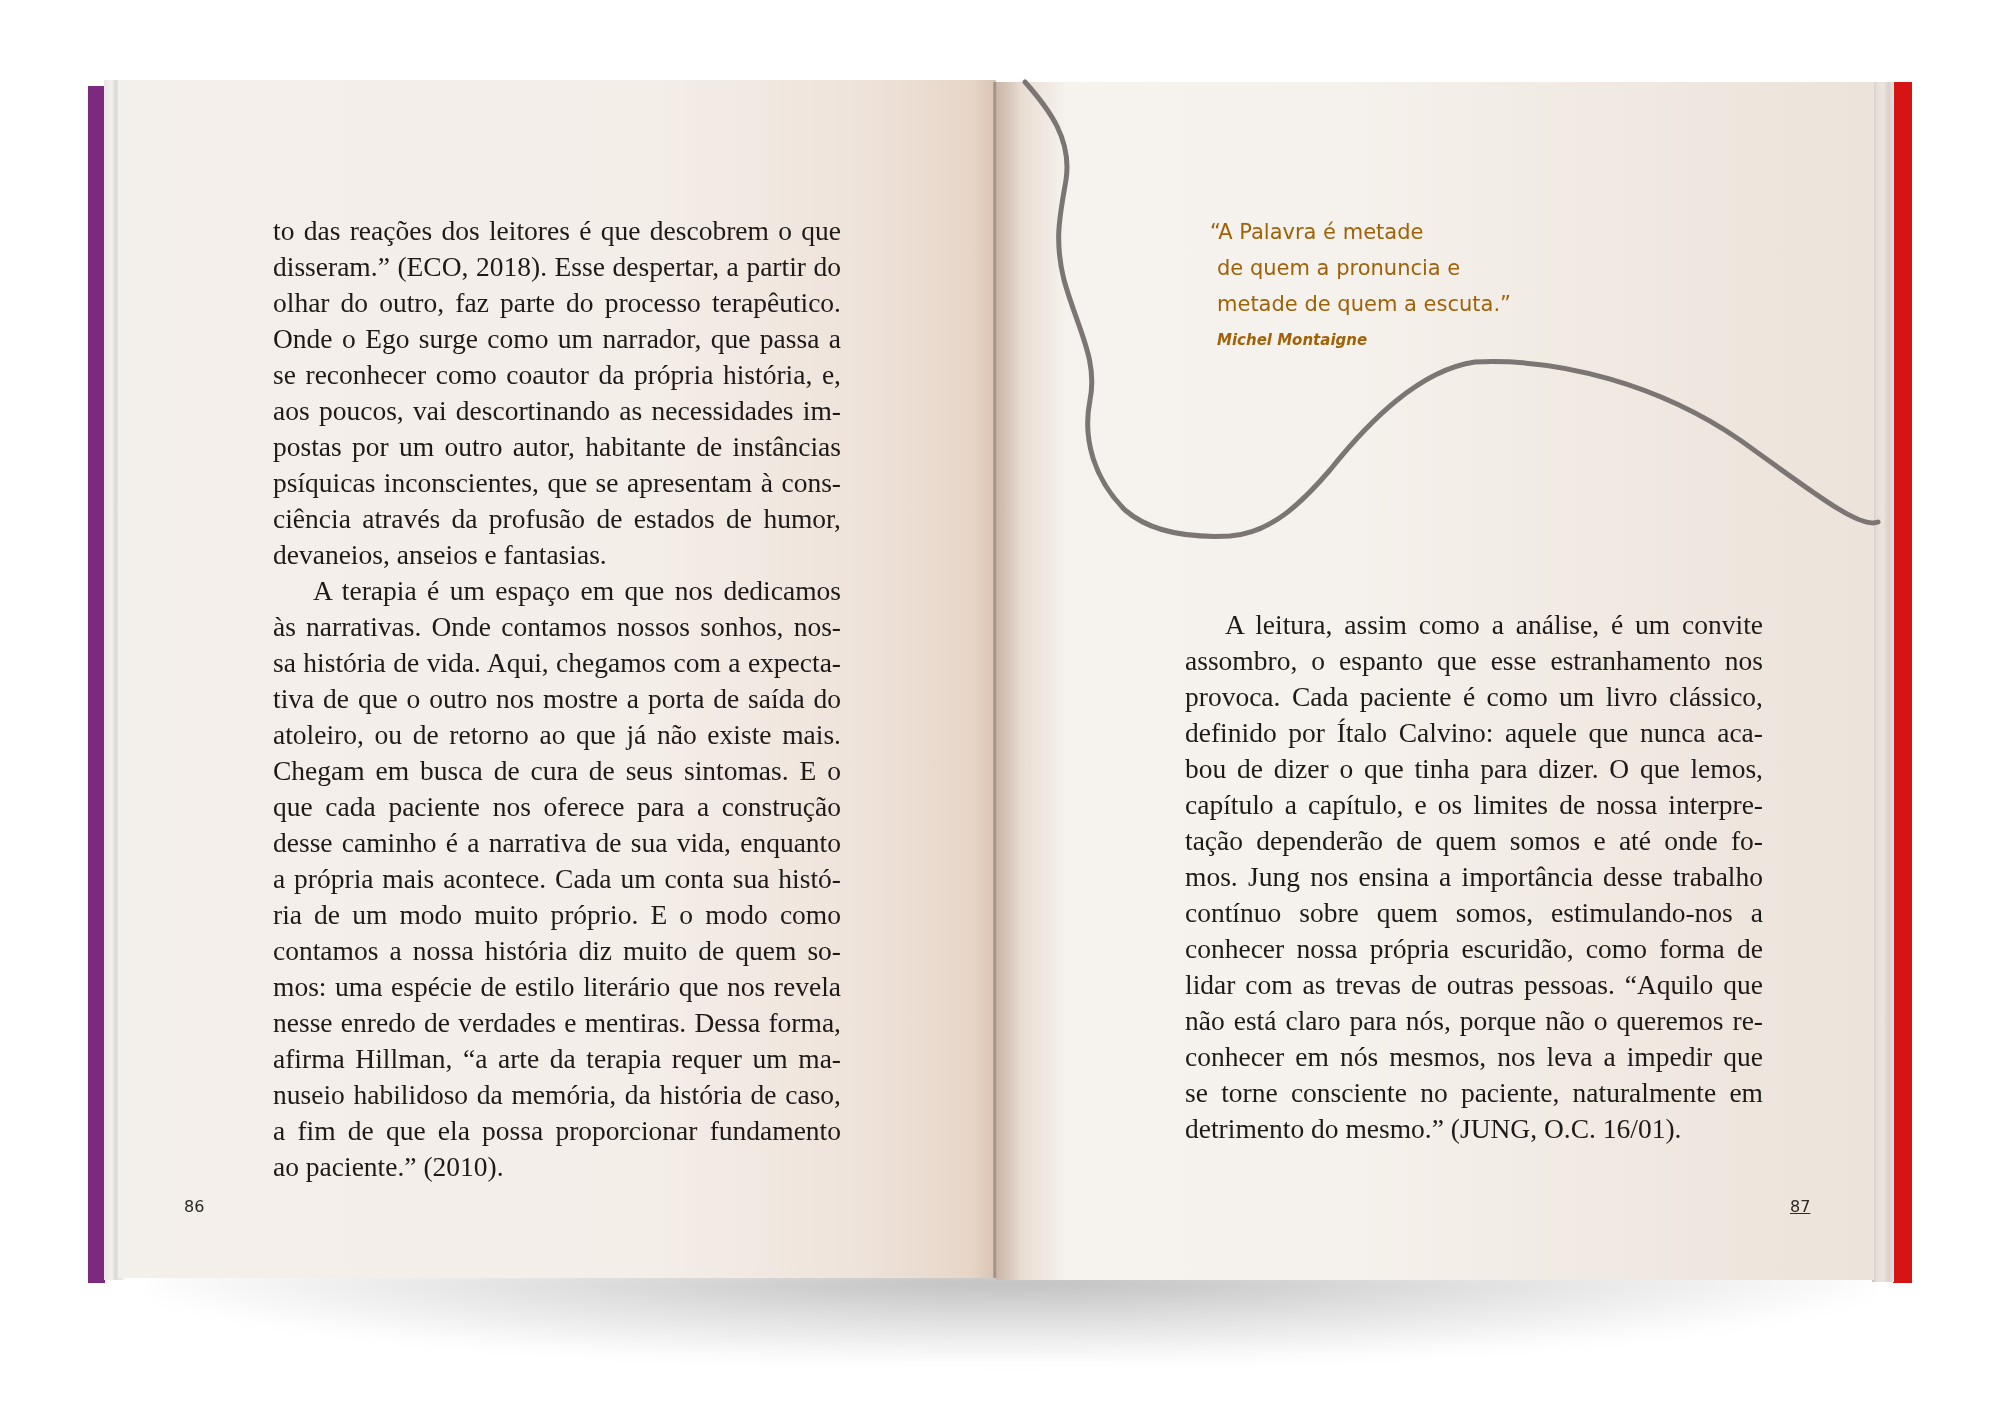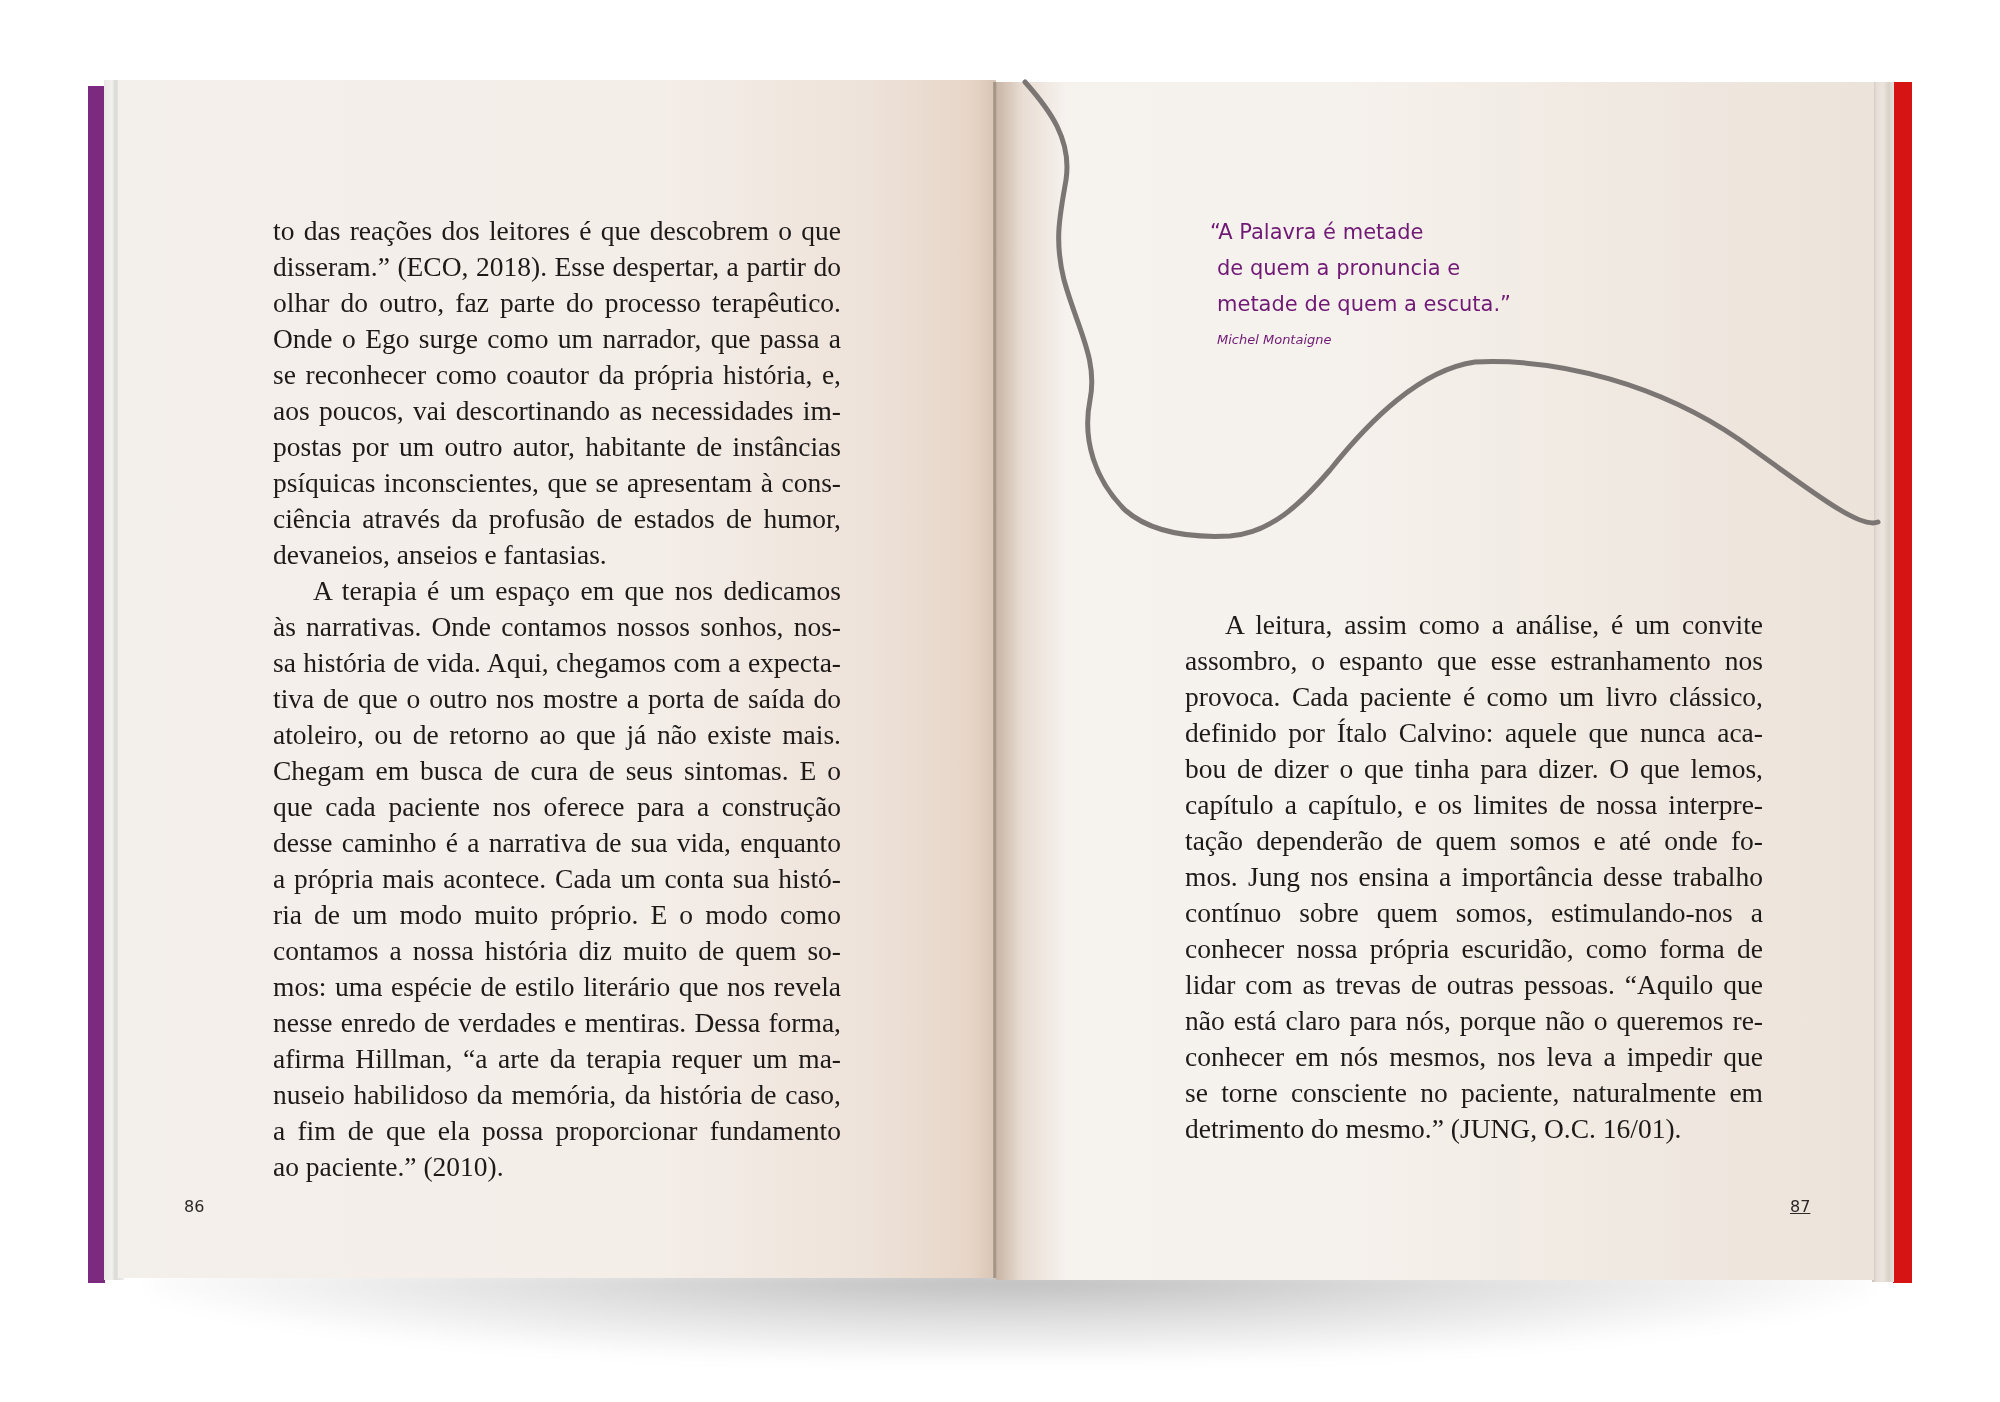--- a/index.html
+++ b/index.html
@@ -55,25 +55,25 @@
     display: block; height: 36px; white-space: nowrap;
     text-align: justify; text-align-last: justify;
   }
   .body-text .line.last { text-align-last: left; }
   .body-text .line.indent { padding-left: 40px; }
   #left-text { left: 258px; top: 198px; width: 568px; }
   #right-text { left: 1170px; top: 592px; width: 578px; }
   .quote {
     position: absolute; left: 1210px; top: 214px;
     font-family: "DejaVu Sans", sans-serif;
-    font-size: 21px; line-height: 36px; color: #701a75;
+    font-size: 21px; line-height: 36px; color: #a16207;
   }
   .quote .q-line { display: block; white-space: nowrap; }
   .quote .q-line.i1 { padding-left: 7px; }
-  .quote .author { font-style: italic; font-size: 13px; padding-left: 7px; display: block; line-height: 36px; }
+  .quote .author { font-style: italic; font-size: 15px; padding-left: 7px; display: block; line-height: 36px; font-weight: bold; }
   .pagenum {
     position: absolute; font-family: "DejaVu Sans", sans-serif;
     font-size: 16px; color: #2b2826;
   }
   #pn-left { left: 184px; top: 1197px; }
   #pn-right { left: 1790px; top: 1197px; text-decoration: underline; }
   svg.curve { position: absolute; left: 0; top: 0; }
 </style>
 </head>
 <body>

